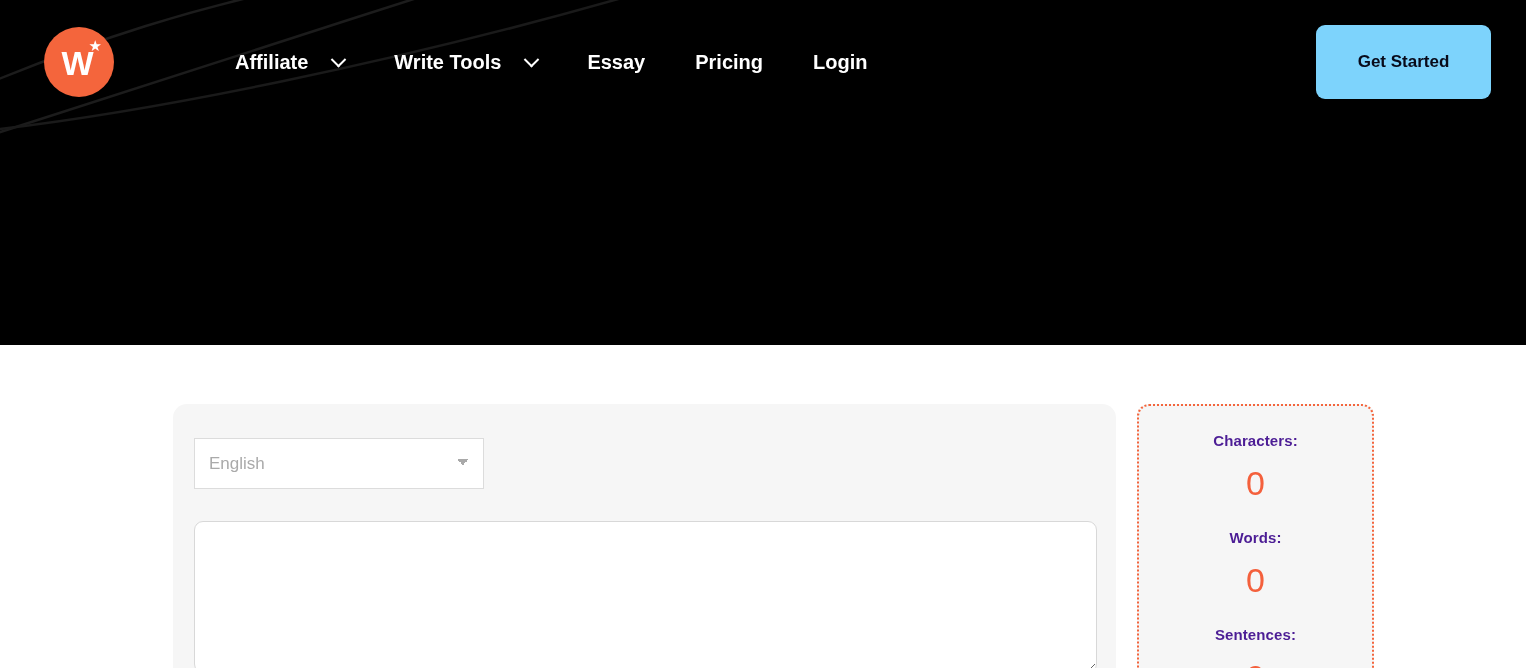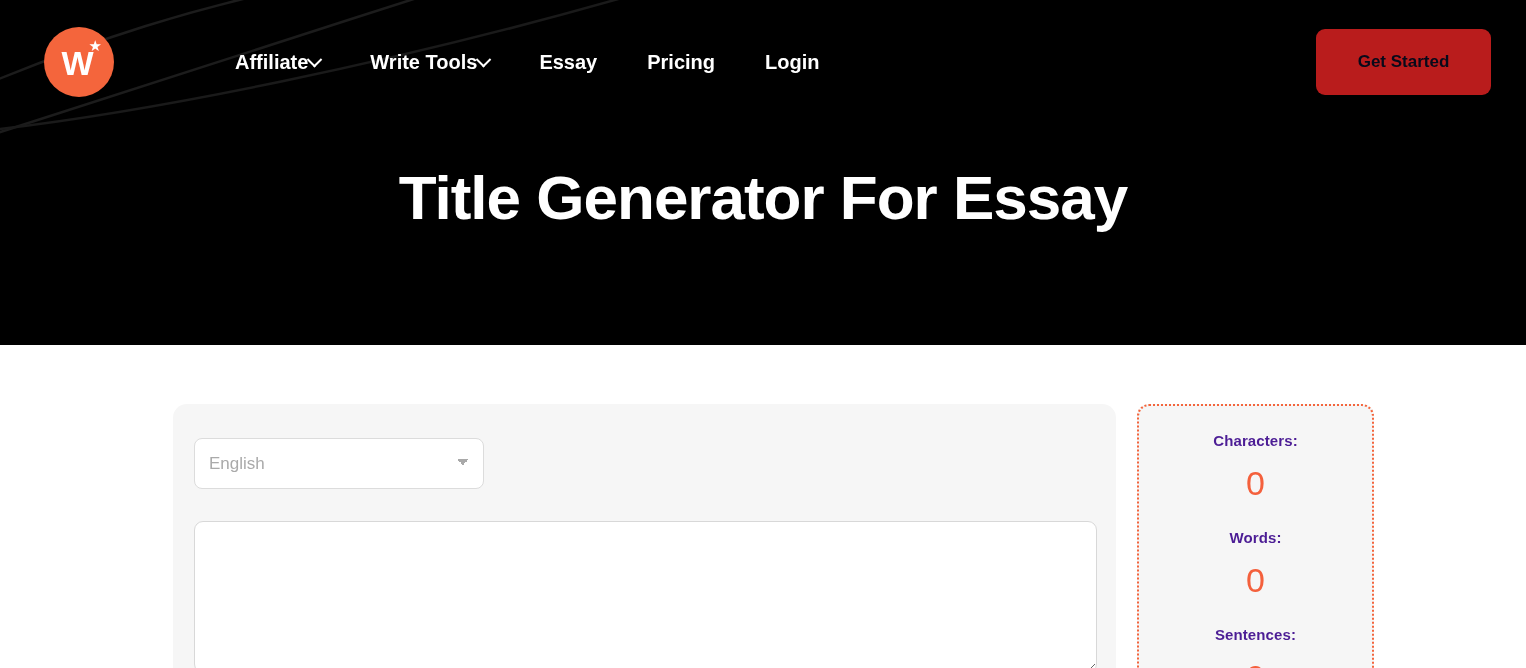--- a/index.html
+++ b/index.html
@@ -72,21 +72,21 @@
   .nav-links {
     display: flex;
     align-items: center;
     gap: 0px;
     margin-left: 121px;
   }
 
   .nav-item {
     display: flex;
     align-items: center;
-    gap: 1px;
+    gap: 25px;
     color: #ffffff;
     font-size: 20px;
     font-weight: bold;
     cursor: pointer;
     padding: 6px 0;
     margin-right: 50px;
     white-space: nowrap;
   }
   .nav-item:last-child { margin-right: 0; }
 
@@ -94,26 +94,26 @@
     display: inline-block;
     width: 11px;
     height: 11px;
     border-right: 2.4px solid #ffffff;
     border-bottom: 2.4px solid #ffffff;
     transform: rotate(45deg) translate(-2px, -2px);
   }
 
   .cta-btn {
     margin-left: auto;
-    background: #b91c1c;
+    background: #7dd3fc;
     color: #080a1a;
     border: none;
     border-radius: 9px;
     width: 175px;
-    height: 66px;
+    height: 74px;
     font-size: 17px;
     font-weight: bold;
     font-family: "Liberation Sans", sans-serif;
     cursor: pointer;
   }
 
   
   .hero-title {
     position: relative;
     z-index: 4;
@@ -155,21 +155,21 @@
     font-size: 40px;
     font-weight: bold;
     color: #2e3038;
     letter-spacing: -0.5px;
   }
 
   .lang-select {
     width: 290px;
     height: 51px;
     border: 1px solid #dcdcdc;
-    border-radius: 8px;
+    border-radius: 0;
     background: #ffffff;
     color: #aaaaaa;
     font-size: 17px;
     font-family: "Liberation Sans", sans-serif;
     padding: 0 14px;
     -webkit-appearance: none;
     appearance: none;
     background-image:
       linear-gradient(45deg, transparent 50%, #a9a9a9 50%),
       linear-gradient(135deg, #a9a9a9 50%, transparent 50%);
@@ -264,21 +264,20 @@
 
       <div class="nav-item">
         <span>Login</span>
       </div>
 
     </nav>
 
     <button class="cta-btn">Get Started</button>
   </div>
 
-  <h1 class="hero-title">Title Generator For Essay</h1>
 </div>
 
 <div class="main">
 
   <section class="write-card">
     <div class="write-head">
 
       <select class="lang-select">
         <option>English</option>
       </select>

